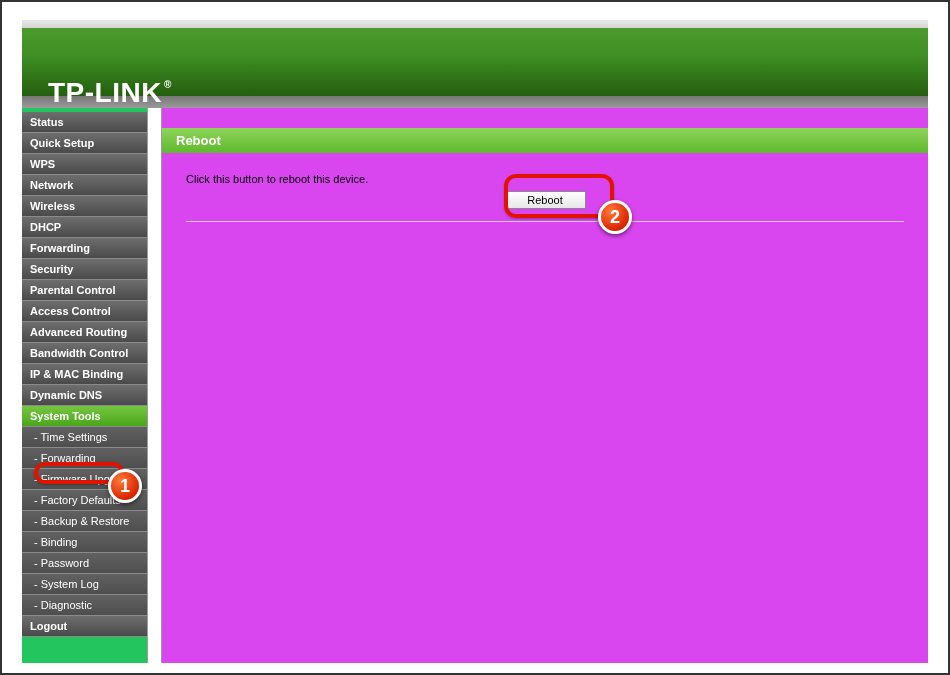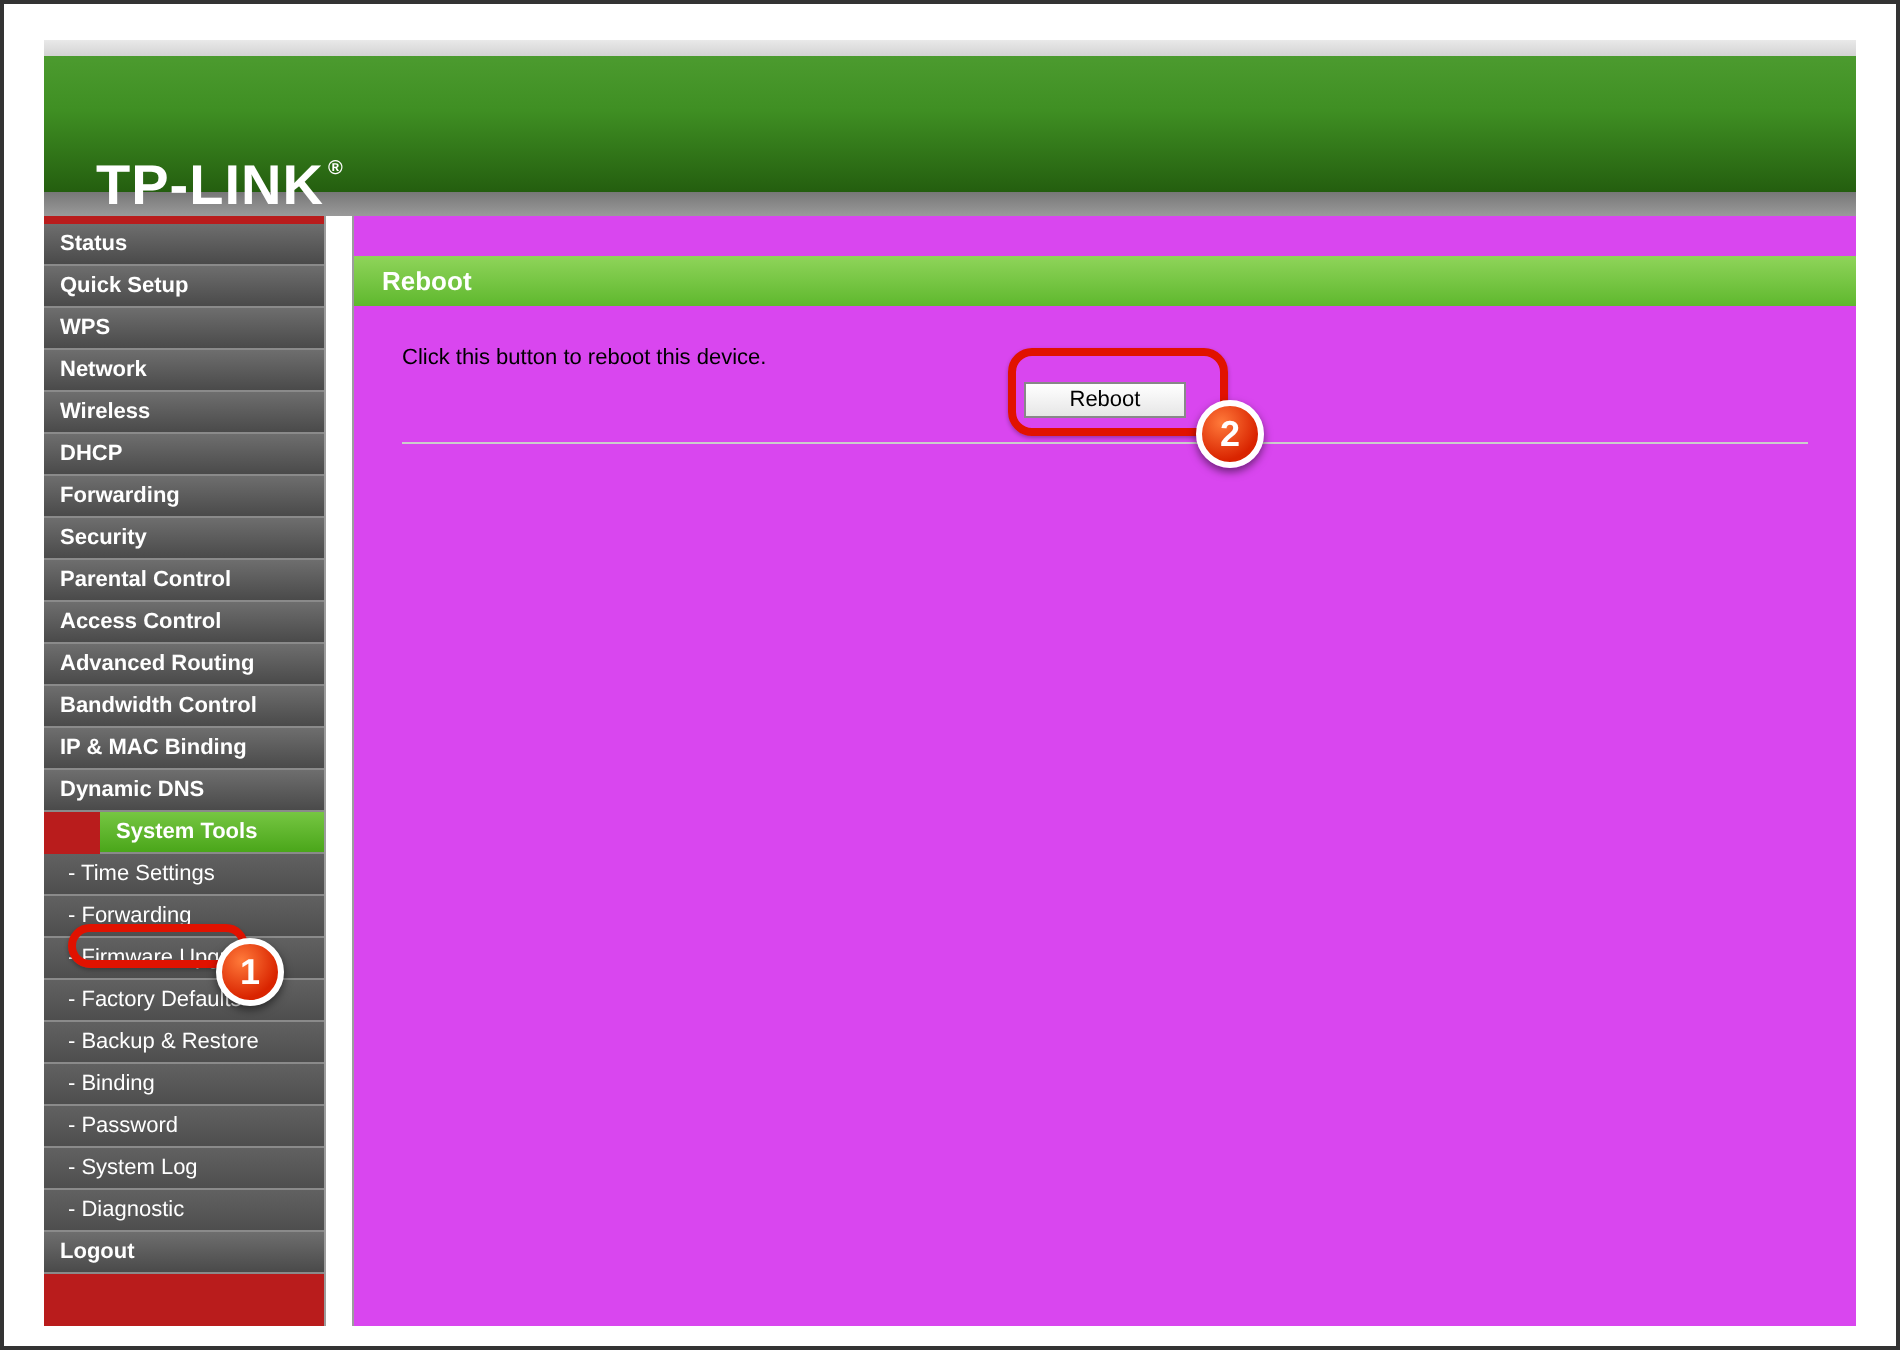--- a/index.html
+++ b/index.html
@@ -40,22 +40,22 @@
   .logo .reg { font-size: 10px; margin-top: 2px; margin-left: 2px; }
   .hdr-bottom {
     height: 12px;
     background: linear-gradient(#777,#9a9a9a);
   }
   .body {
     display: flex;
     height: calc(100% - 80px);
   }
   .sidebar {
-    width: 140px;
-    background: #b91c1c;
+    width: 125px;
+    background: #22c55e;
     overflow-y: auto;
   }
   .sidebar ul { list-style: none; padding-top: 4px; }
   .sidebar li {
     background: linear-gradient(#6e6e6e,#4a4a4a);
     color: #fff;
     padding: 4px 8px;
     font-size: 11px;
     font-weight: bold;
     border-bottom: 1px solid #8a8a8a;
@@ -65,21 +65,20 @@
     text-overflow: ellipsis;
     position: relative;
   }
   .sidebar li.sub {
     background: linear-gradient(#616161,#4e4e4e);
     font-weight: normal;
     padding-left: 12px;
   }
   .sidebar li.active {
     background: linear-gradient(#76c642,#4aa61a);
-    margin-left: 28px;
   }
   .vsep {
     width: 15px;
     background: #fff;
     border-left: 1px solid #9c9c9c;
     border-right: 1px solid #9c9c9c;
   }
   .main {
     flex: 1;
     background: #d946ef;

